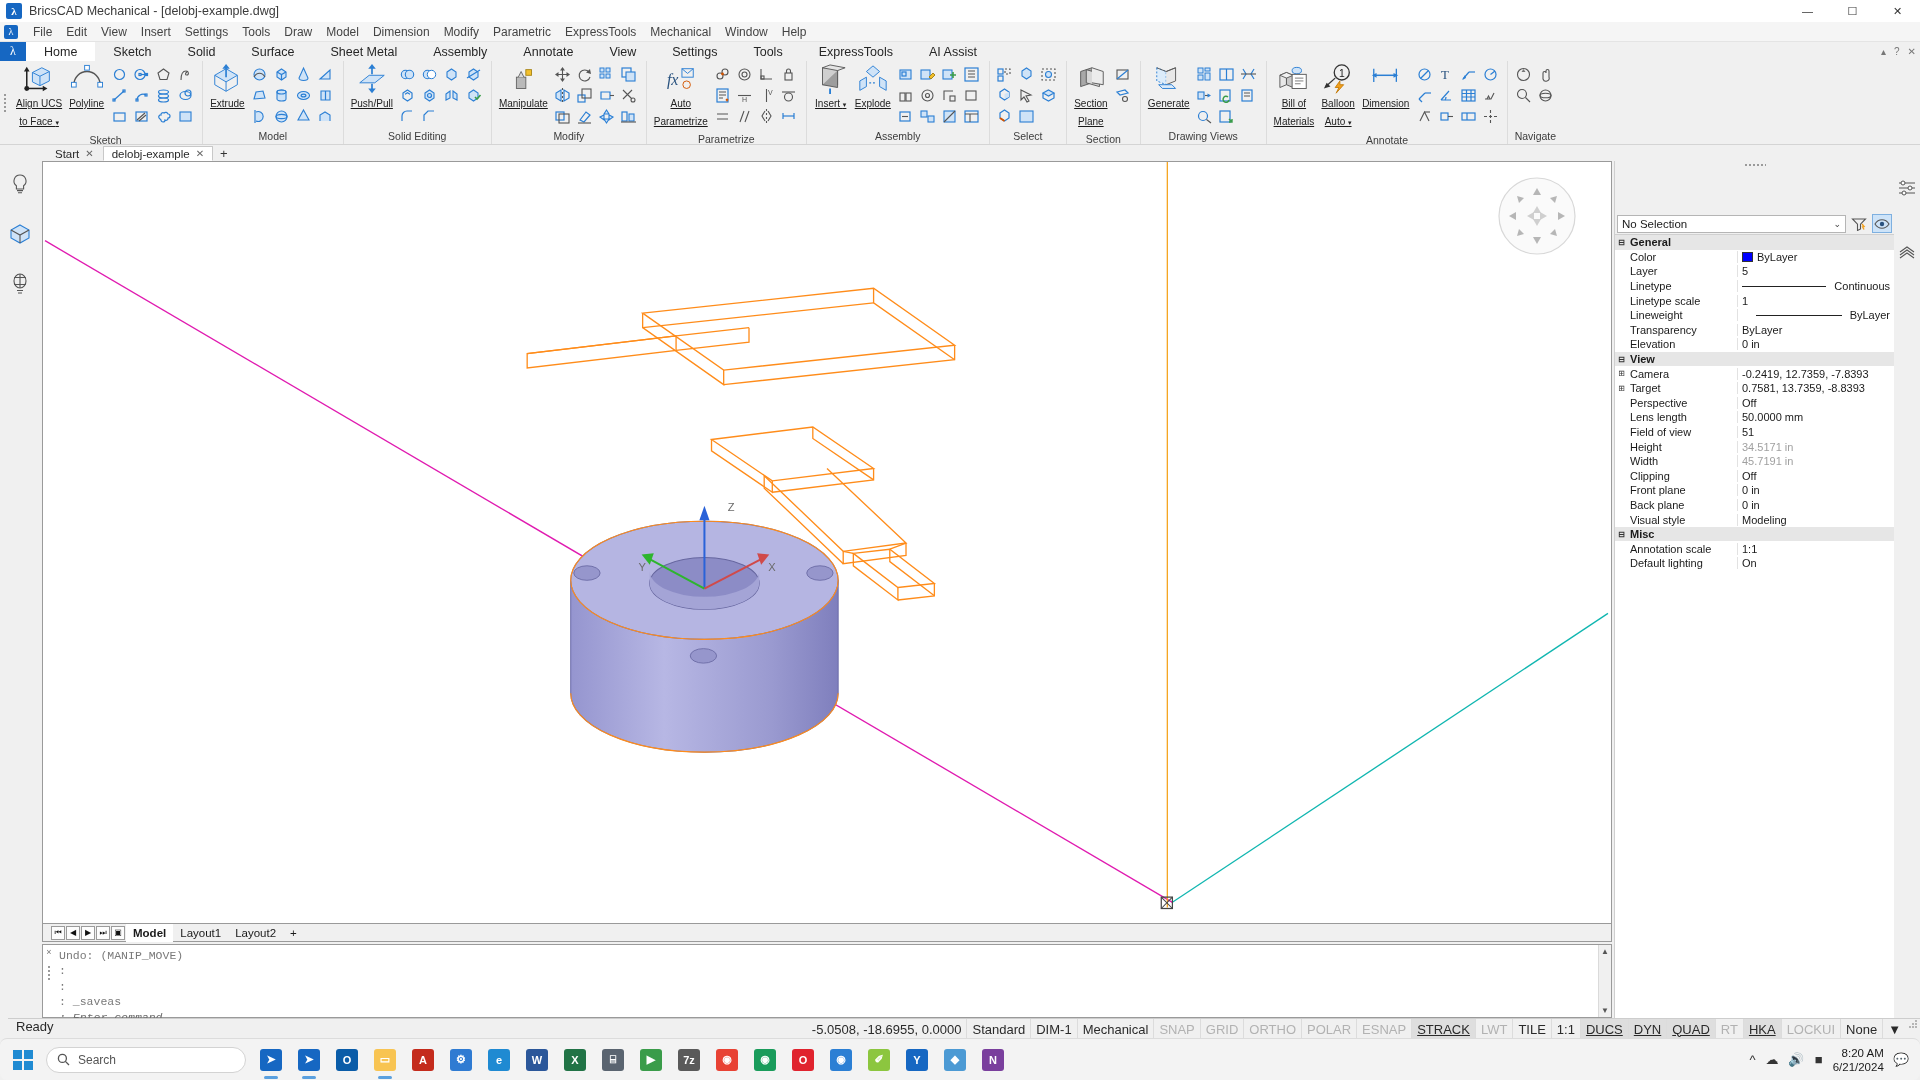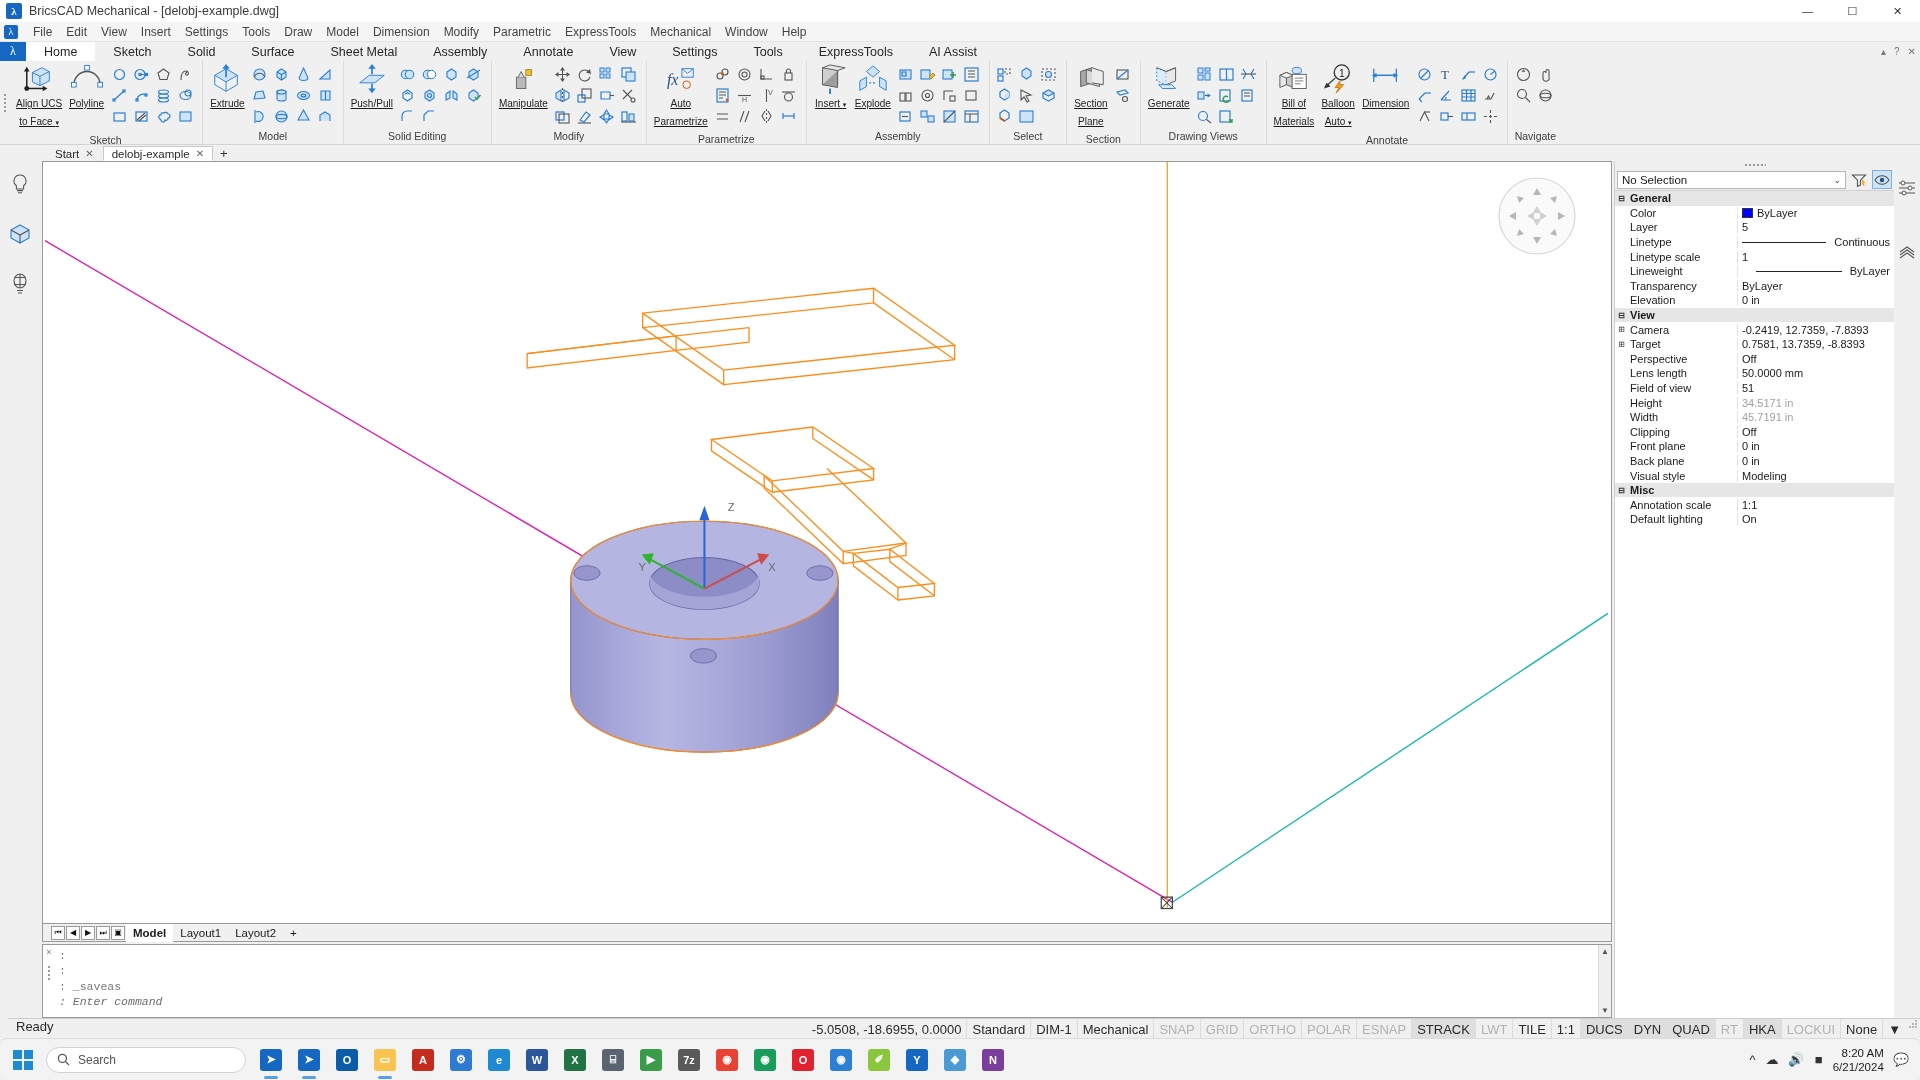--- a/index.html
+++ b/index.html
@@ -83,21 +83,21 @@
   .navbtn{ width:14px; height:14px; border:1px solid #9b9b9b; background:#fdfdfd; display:flex;
            align-items:center; justify-content:center; font-size:8px; color:#111; margin-right:1px;}
   .ltab{ padding:0 7px; font-size:11.5px; color:#1a1a1a; height:18px; display:flex; align-items:center; }
   .ltab.active{ font-weight:bold; background:#fff; }
 
   
   .props{ width:280px; background:#f0f0f0; display:flex; flex-direction:column; flex:none; border-left:1px solid #cfcfcf;}
   .props-grip{ height:8px; display:flex; align-items:center; justify-content:center;}
   .props-grip i{ width:22px; height:2px; background-image:radial-gradient(circle,#9a9a9a 40%,transparent 42%);
                  background-size:4px 2px;}
-  .props-head{ height:21px; display:flex; align-items:center; gap:3px; padding:0 2px; }
+  .props-head{ height:21px; display:flex; align-items:center; gap:3px; padding:0 2px;margin-top:44px; }
   .psel{ flex:1; height:18px; background:#fff; border:1px solid #b5b5b5; display:flex; align-items:center;
          padding:0 4px; font-size:11.5px; justify-content:space-between; }
   .psel .cv{ font-size:9px; color:#444; }
   .phbtn{ width:20px; height:19px; display:flex; align-items:center; justify-content:center; }
   .phbtn.on{ background:#cde3f8; border:1px solid #7eb0e0; }
   .props-table{ flex:1; overflow:hidden; background:#fff; border-top:1px solid #d0d0d0; }
   .prow{ height:14.6px; display:flex; align-items:center; font-size:11px; }
   .prow.grp{ background:#e6e6e6; font-weight:bold; }
   .pexp{ width:13px; text-align:center; font-size:8px; color:#333; flex:none; }
   .pname{ width:110px; padding-left:2px; border-right:1px solid #e2e2e2; white-space:nowrap; overflow:hidden; }
@@ -124,21 +124,21 @@
   .cmd-scroll span{ font-size:8px; color:#555; height:13px; display:flex; align-items:center; }
 
   
   .status{ height:20px; background:#f0f0f0; display:flex; align-items:flex-start; font-size:13px; color:#2a2a2a;
            flex:none; border-top:1px solid #cdcdcd;margin-left:8px;}
   .st-ready{ padding-left:8px; width:auto; }
   .st-spacer{ flex:1; }
   .st-item{ padding:0 5px; height:20px; display:flex; align-items:center; border-left:1px solid #dcdcdc;
             white-space:nowrap;}
   .st-item.off{ color:#b2b2b2; }
-  .st-item.on{ background:#dedede; }
+  .st-item.on{ background:#dedede;text-decoration:underline; }
   .st-grip{ width:14px; display:flex;align-items:center;justify-content:center;}
 
   
   .taskbar{ height:42px; background:#f3f3f3; display:flex; align-items:center; flex:none; border-top:1px solid #dcdcdc;border-radius:7px;}
   .tb-start{ width:46px; height:42px; display:flex; align-items:center; justify-content:center; }
   .tb-start .w{ display:grid; grid-template-columns:9px 9px; grid-template-rows:9px 9px; gap:2px; }
   .tb-start .w i{ background:#1f8ad2; display:block; }
   .tb-search{ width:200px; height:26px; background:#fff; border-radius:13px; display:flex; align-items:center;
               gap:8px; padding:0 10px; border:1px solid #d3d3d3; margin-right:6px;}
   .tb-search span{ color:#555; font-size:12px; }
@@ -1245,20 +1245,21 @@
           </div>
         <div class="ltab">+</div>
       </div>
 
       <div class="cmdwrap">
         <div class="cmd-grip">
           <span class="x">×</span>
           <i></i>
         </div>
         <div class="cmdlines" id="cmd-lines">
+            <div>Undo: (MANIP_MOVE)</div>
             <div>:</div>
             <div>:</div>
             <div>: _saveas</div>
             <div class="last">: Enter command</div>
           </div>
         <div class="cmd-scroll">
           <span>▲</span>
           <span>▼</span>
         </div>
       </div>

